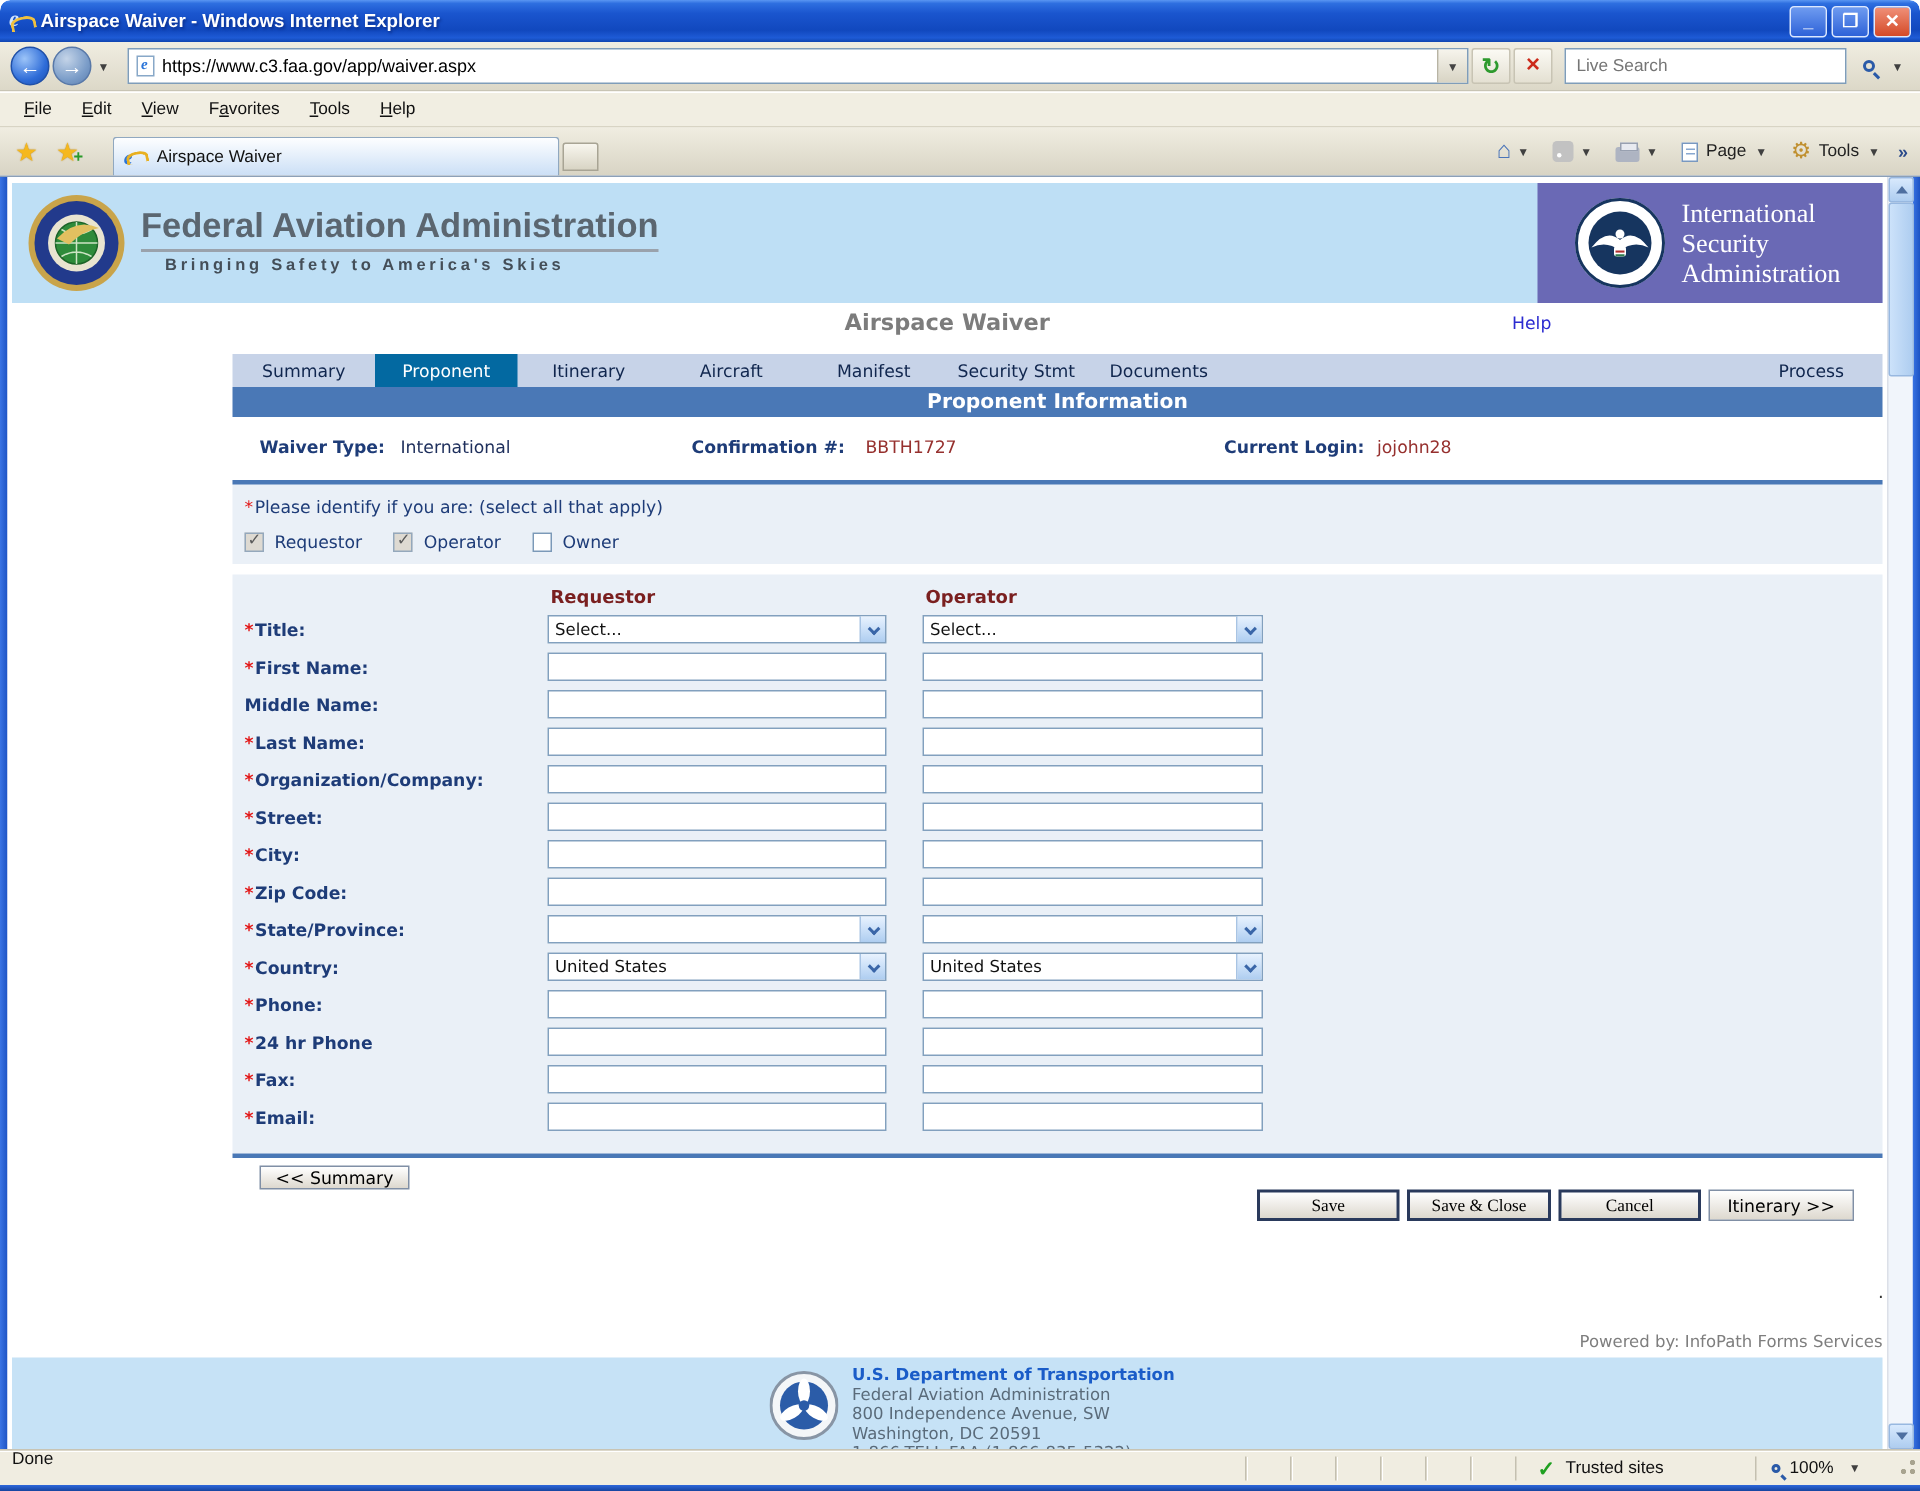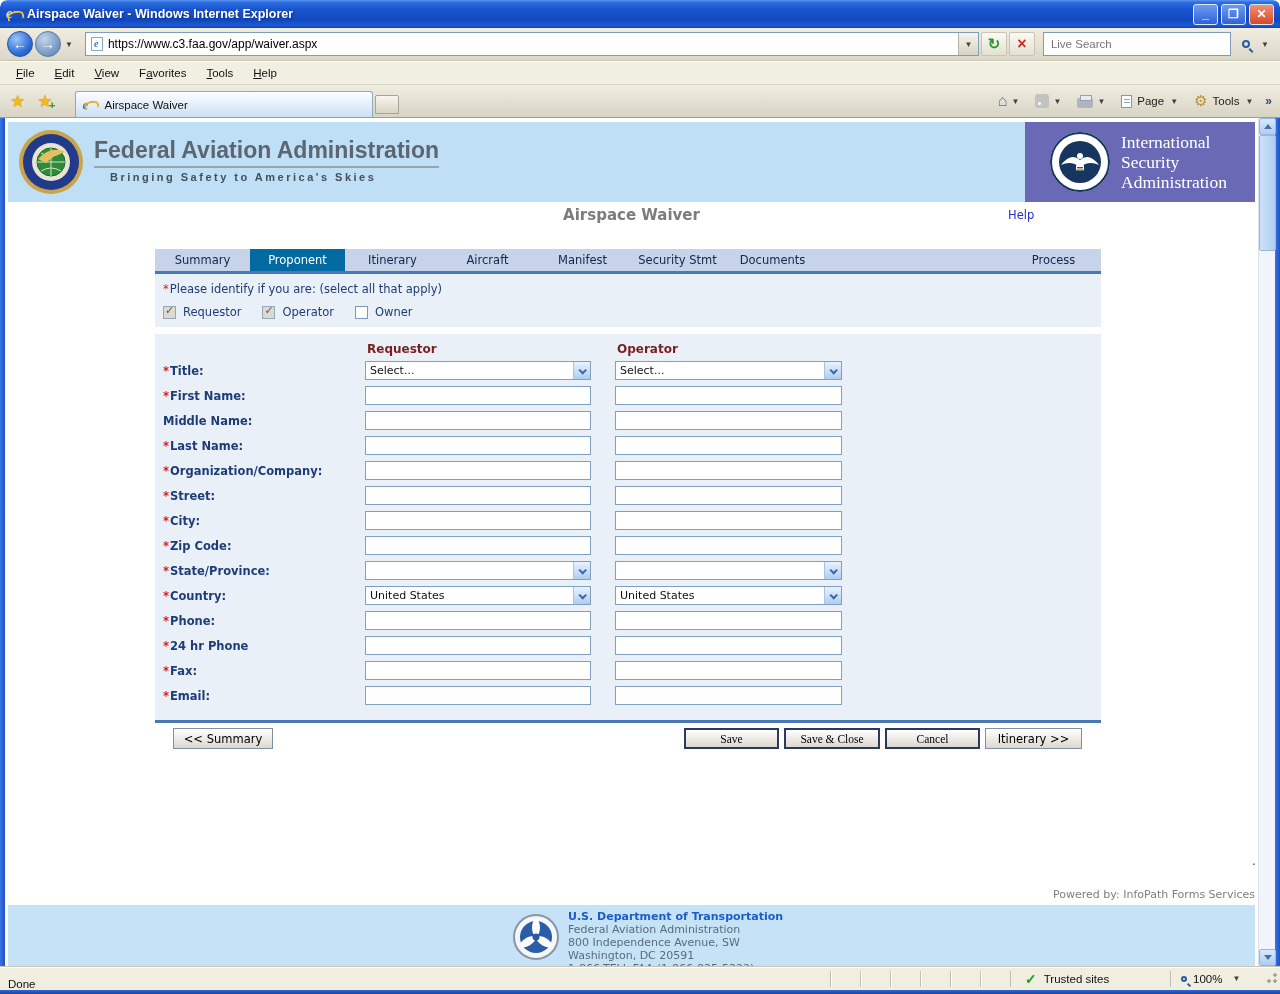--- a/index.html
+++ b/index.html
@@ -82,21 +82,21 @@
   .faa-title { font-family:"Liberation Sans",sans-serif; font-size:23px; font-weight:bold; color:#5B6670; padding-bottom:2px; border-bottom:2px solid #9AA2AC; }
   .faa-tag { margin-top:3px; padding-left:16px; font-family:"Liberation Sans",sans-serif; font-size:11px; font-weight:bold; letter-spacing:2.5px; color:#444E58; }
   .tsa-block { position:absolute; right:0; top:0; height:100%; width:230px; background:#6A69B5; display:flex; align-items:center; }
   .dhs-seal { margin-left:24px; }
   .tsa-text { margin-left:10px; font-family:"Liberation Serif",serif; font-size:17.5px; color:#FFF; line-height:20px; }
 
   .page-title { position:absolute; top:88px; left:0; width:100%; text-align:center; font-size:15px; font-weight:bold; color:#7C7C7C; }
   .help-link { position:absolute; left:1003px; top:90px; font-size:11.5px; color:#2B2BD0; cursor:pointer; }
 
   
-  .form-wrap { position:absolute; left:150px; top:131px; width:946px; font-size:11px; }
+  .form-wrap { position:absolute; left:150px; top:118px; width:1100px; font-size:11px; }
   .tabstrip { height:22px; background:#C7D3E8; display:flex; }
   .ftab { width:95px; display:flex; align-items:center; justify-content:center; font-size:11.5px; color:#10264E; cursor:pointer; }
   .ftab.active { background:#0369a1; color:#FFF; }
   .tab-spacer { flex:1; }
   .banner { height:20px; background:#4A78B6; color:#FFF; font-weight:bold; font-size:13.5px; text-align:center; line-height:20px; }
   .info-row { position:relative; height:42px; background:#FFF; font-size:11.5px; }
   .info-row .lbl { position:absolute; top:13px; font-weight:bold; color:#1E3C78; }
   .info-row .val { position:absolute; top:13px; }
   .val.navy { color:#1E2F5C; } .val.maroon { color:#96302E; }
   .identify { border-top:3px solid #4A78B6; background:#EAF0F7; height:56px; padding:8px 0 0 8px; }
@@ -116,38 +116,38 @@
   .frow { display:flex; align-items:center; height:25px; }
   .flabel { width:210px; padding-left:8px; font-weight:bold; color:#1E3C78; font-size:11.5px; }
   .xp-input { width:100%; height:19px; border:1px solid #82A0BE; background:#FFF; font:11px "DejaVu Sans",sans-serif; padding:0 3px; outline:none; }
   .xp-select { height:19px; border:1px solid #82A0BE; background:#FFF; display:flex; cursor:pointer; }
   .xp-select .val { flex:1; font-size:11px; padding:2px 0 0 4px; white-space:nowrap; overflow:hidden; color:#111; }
   .xp-select .ab { width:17px; border-left:1px solid #A8C4E4; background:linear-gradient(#E8F2FE 0%,#CBE0F8 50%,#AECDF0 100%); display:flex; align-items:center; justify-content:center; }
   .chev { width:6px; height:6px; border-right:2px solid #3A66A8; border-bottom:2px solid #3A66A8; transform:rotate(45deg) translateY(-1px); }
   .copyrow { display:flex; margin-top:6px; }
   .copy-btn { font:11px "DejaVu Sans",sans-serif; padding:1px 7px 2px; background:linear-gradient(#FFF,#E6E6E6); border:1px solid #5A5A5A; border-radius:3px; cursor:pointer; }
   .bottom-line { height:3px; background:#4A78B6; }
-  .btnrow { height:34px; padding-top:5px; background:#FFF; display:flex; }
+  .btnrow { height:34px; padding-top:5px; background:#FFF; display:flex;flex-direction:column; }
   .btn { font:11.5px "DejaVu Sans",sans-serif; height:21px; background:linear-gradient(#FFFFFF,#DDD8CE); border:1px solid #808FA5; cursor:pointer; }
   .btn.dark { border:2px solid #2A3A5C;font-family:Liberation Serif, serif; }
   .btn-summary { width:100px; margin-left:18px; }
   .right-group { margin-left:auto; display:flex; gap:5px; margin-right:19px; }
   .btn-save { width:95px; } .btn-saveclose { width:96px; } .btn-cancel { width:95px; } .btn-itin { width:97px; }
 
   .stray-dot { position:absolute; left:1247px; top:736px; font-size:12px; color:#333; }
   .powered { position:absolute; right:3px; top:770px; font-size:11px; color:#7E7E7E; }
 
   
   .footer { position:absolute; left:3px; right:3px; top:787px; height:61px; background:#C6E2F6; overflow:hidden; }
   .dot-logo { position:absolute; left:505px; top:9px; }
   .footer-text { position:absolute; left:560px; top:5px; font-size:11px; line-height:13px; color:#5A6B7A; }
   .ft1 { color:#1A5CC8; font-weight:bold; }
 
   
-  #statusbar { position:absolute; top:966px; left:0; width:1280px; height:24px; background:#F0EDE1; border-top:1px solid #C8C4B4; box-shadow:inset 0 1px 0 #FFF; display:flex; align-items:flex-end; font-size:11.5px; color:#111; font-family:"Liberation Sans",sans-serif; }
+  #statusbar { position:absolute; top:966px; left:0; width:1280px; height:24px; background:#F0EDE1; border-top:1px solid #C8C4B4; box-shadow:inset 0 1px 0 #FFF; display:flex; align-items:flex-start; font-size:11.5px; color:#111; font-family:"Liberation Sans",sans-serif; }
   .sb-done { margin-left:8px; }
   .sb-panels { margin-left:auto; display:flex; align-items:center; height:100%; }
   .sb-sep { width:30px; height:16px; border-left:1px solid #C4C0B0; box-shadow:1px 0 0 #FFF inset; }
   .sb-trusted { width:160px; height:16px; border-left:1px solid #C4C0B0; display:flex; align-items:center; padding-left:14px; }
   .check { color:#1FA020; font-weight:bold; margin-right:7px; font-size:14px; line-height:14px; }
   .sb-zoom { width:90px; height:16px; border-left:1px solid #C4C0B0; display:flex; align-items:center; padding-left:10px; }
   .lens.small { width:6px; height:6px; border-width:2px; margin-right:6px; }
   .lens.small::after { left:5px; top:5px; height:4px; }
   .sb-zoom .sm-arrow { margin-left:10px; }
   .grip { width:14px; height:14px; margin:0 2px 0 4px; background:
@@ -287,21 +287,30 @@
             <div class="ftab">Summary</div>
             <div class="ftab active">Proponent</div>
             <div class="ftab">Itinerary</div>
             <div class="ftab">Aircraft</div>
             <div class="ftab">Manifest</div>
             <div class="ftab">Security Stmt</div>
             <div class="ftab">Documents</div>
             <div class="tab-spacer"></div>
             <div class="ftab">Process</div>
           </div>
-
+        <div class="banner">Proponent Information</div>
+
+        <div class="info-row">
+          <span class="lbl" style="left:18px">Waiver Type:</span>
+          <span class="val navy" style="left:112px">International</span>
+          <span class="lbl" style="left:306px">Confirmation #:</span>
+          <span class="val maroon" style="left:422px">BBTH1727</span>
+          <span class="lbl" style="left:661px">Current Login:</span>
+          <span class="val maroon" style="left:763px">jojohn28</span>
+        </div>
 
         <div class="identify">
           <div class="prompt">
             <span class="req">*</span><span>Please identify if you are: (select all that apply)</span>
           </div>
           <div class="cbrow" id="cbrow">
               <span class="cbgroup">
                 <span class="xp-cb disabled">
                   <span class="tick">✓</span>
                 </span>

